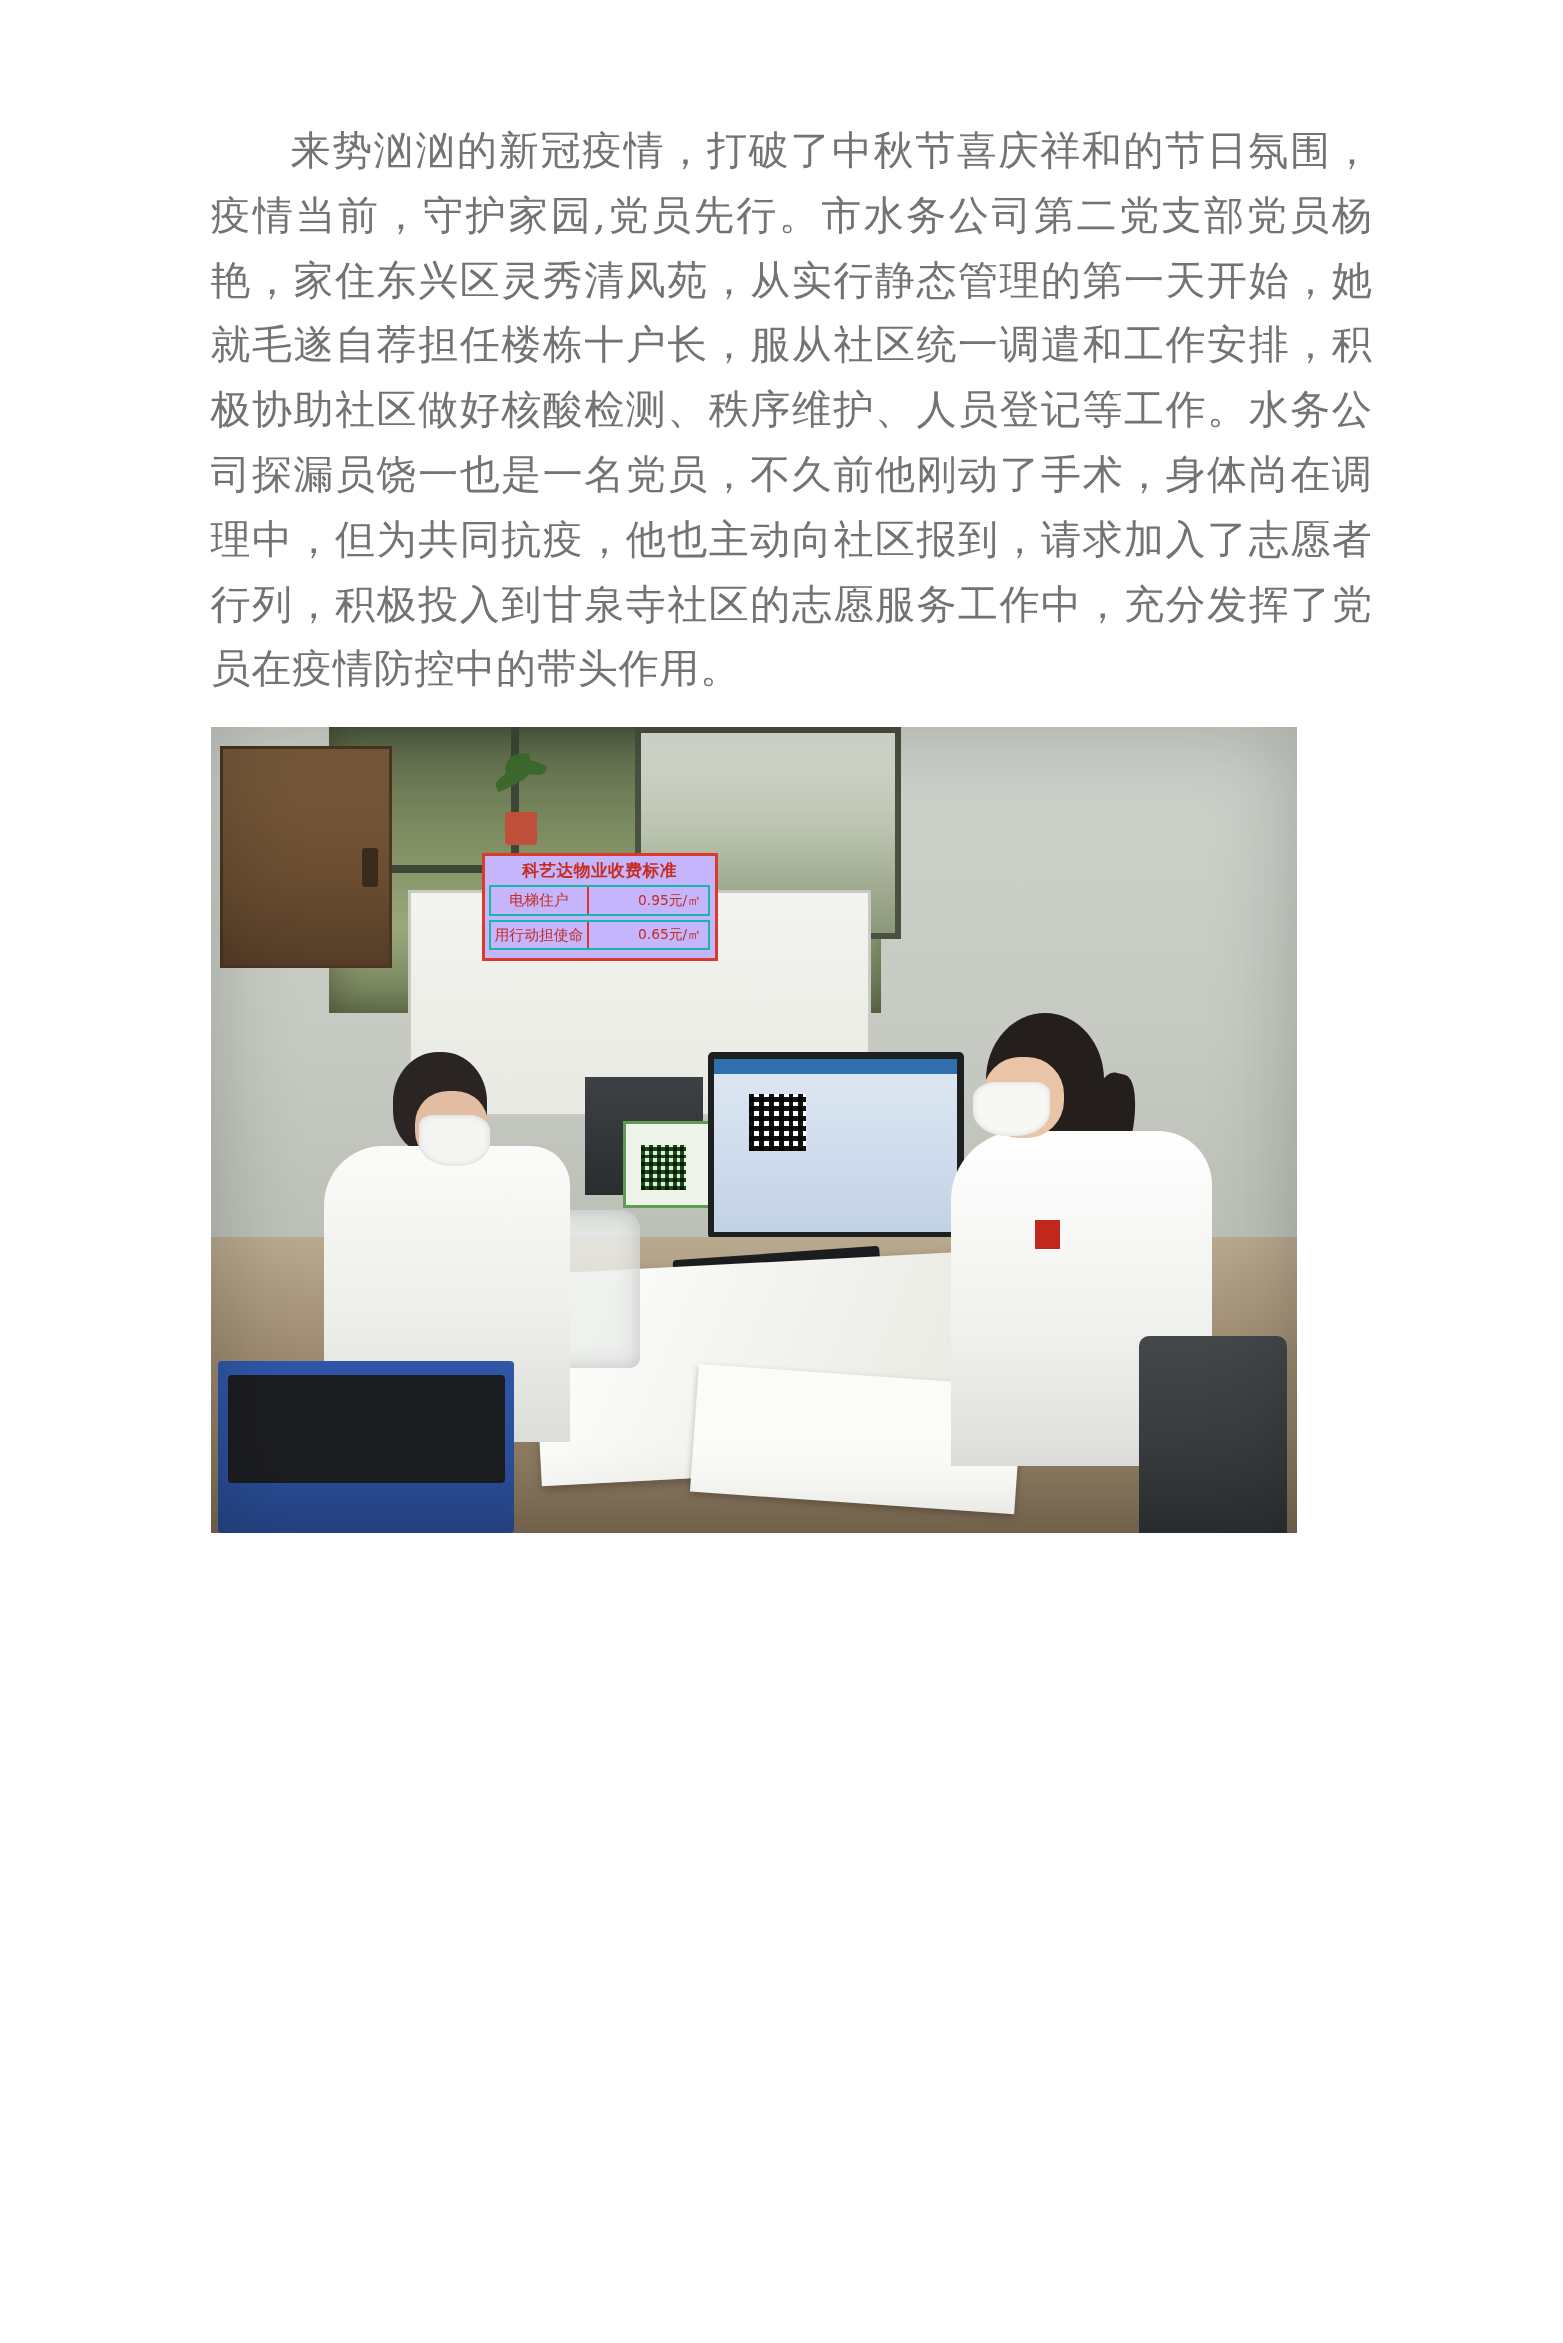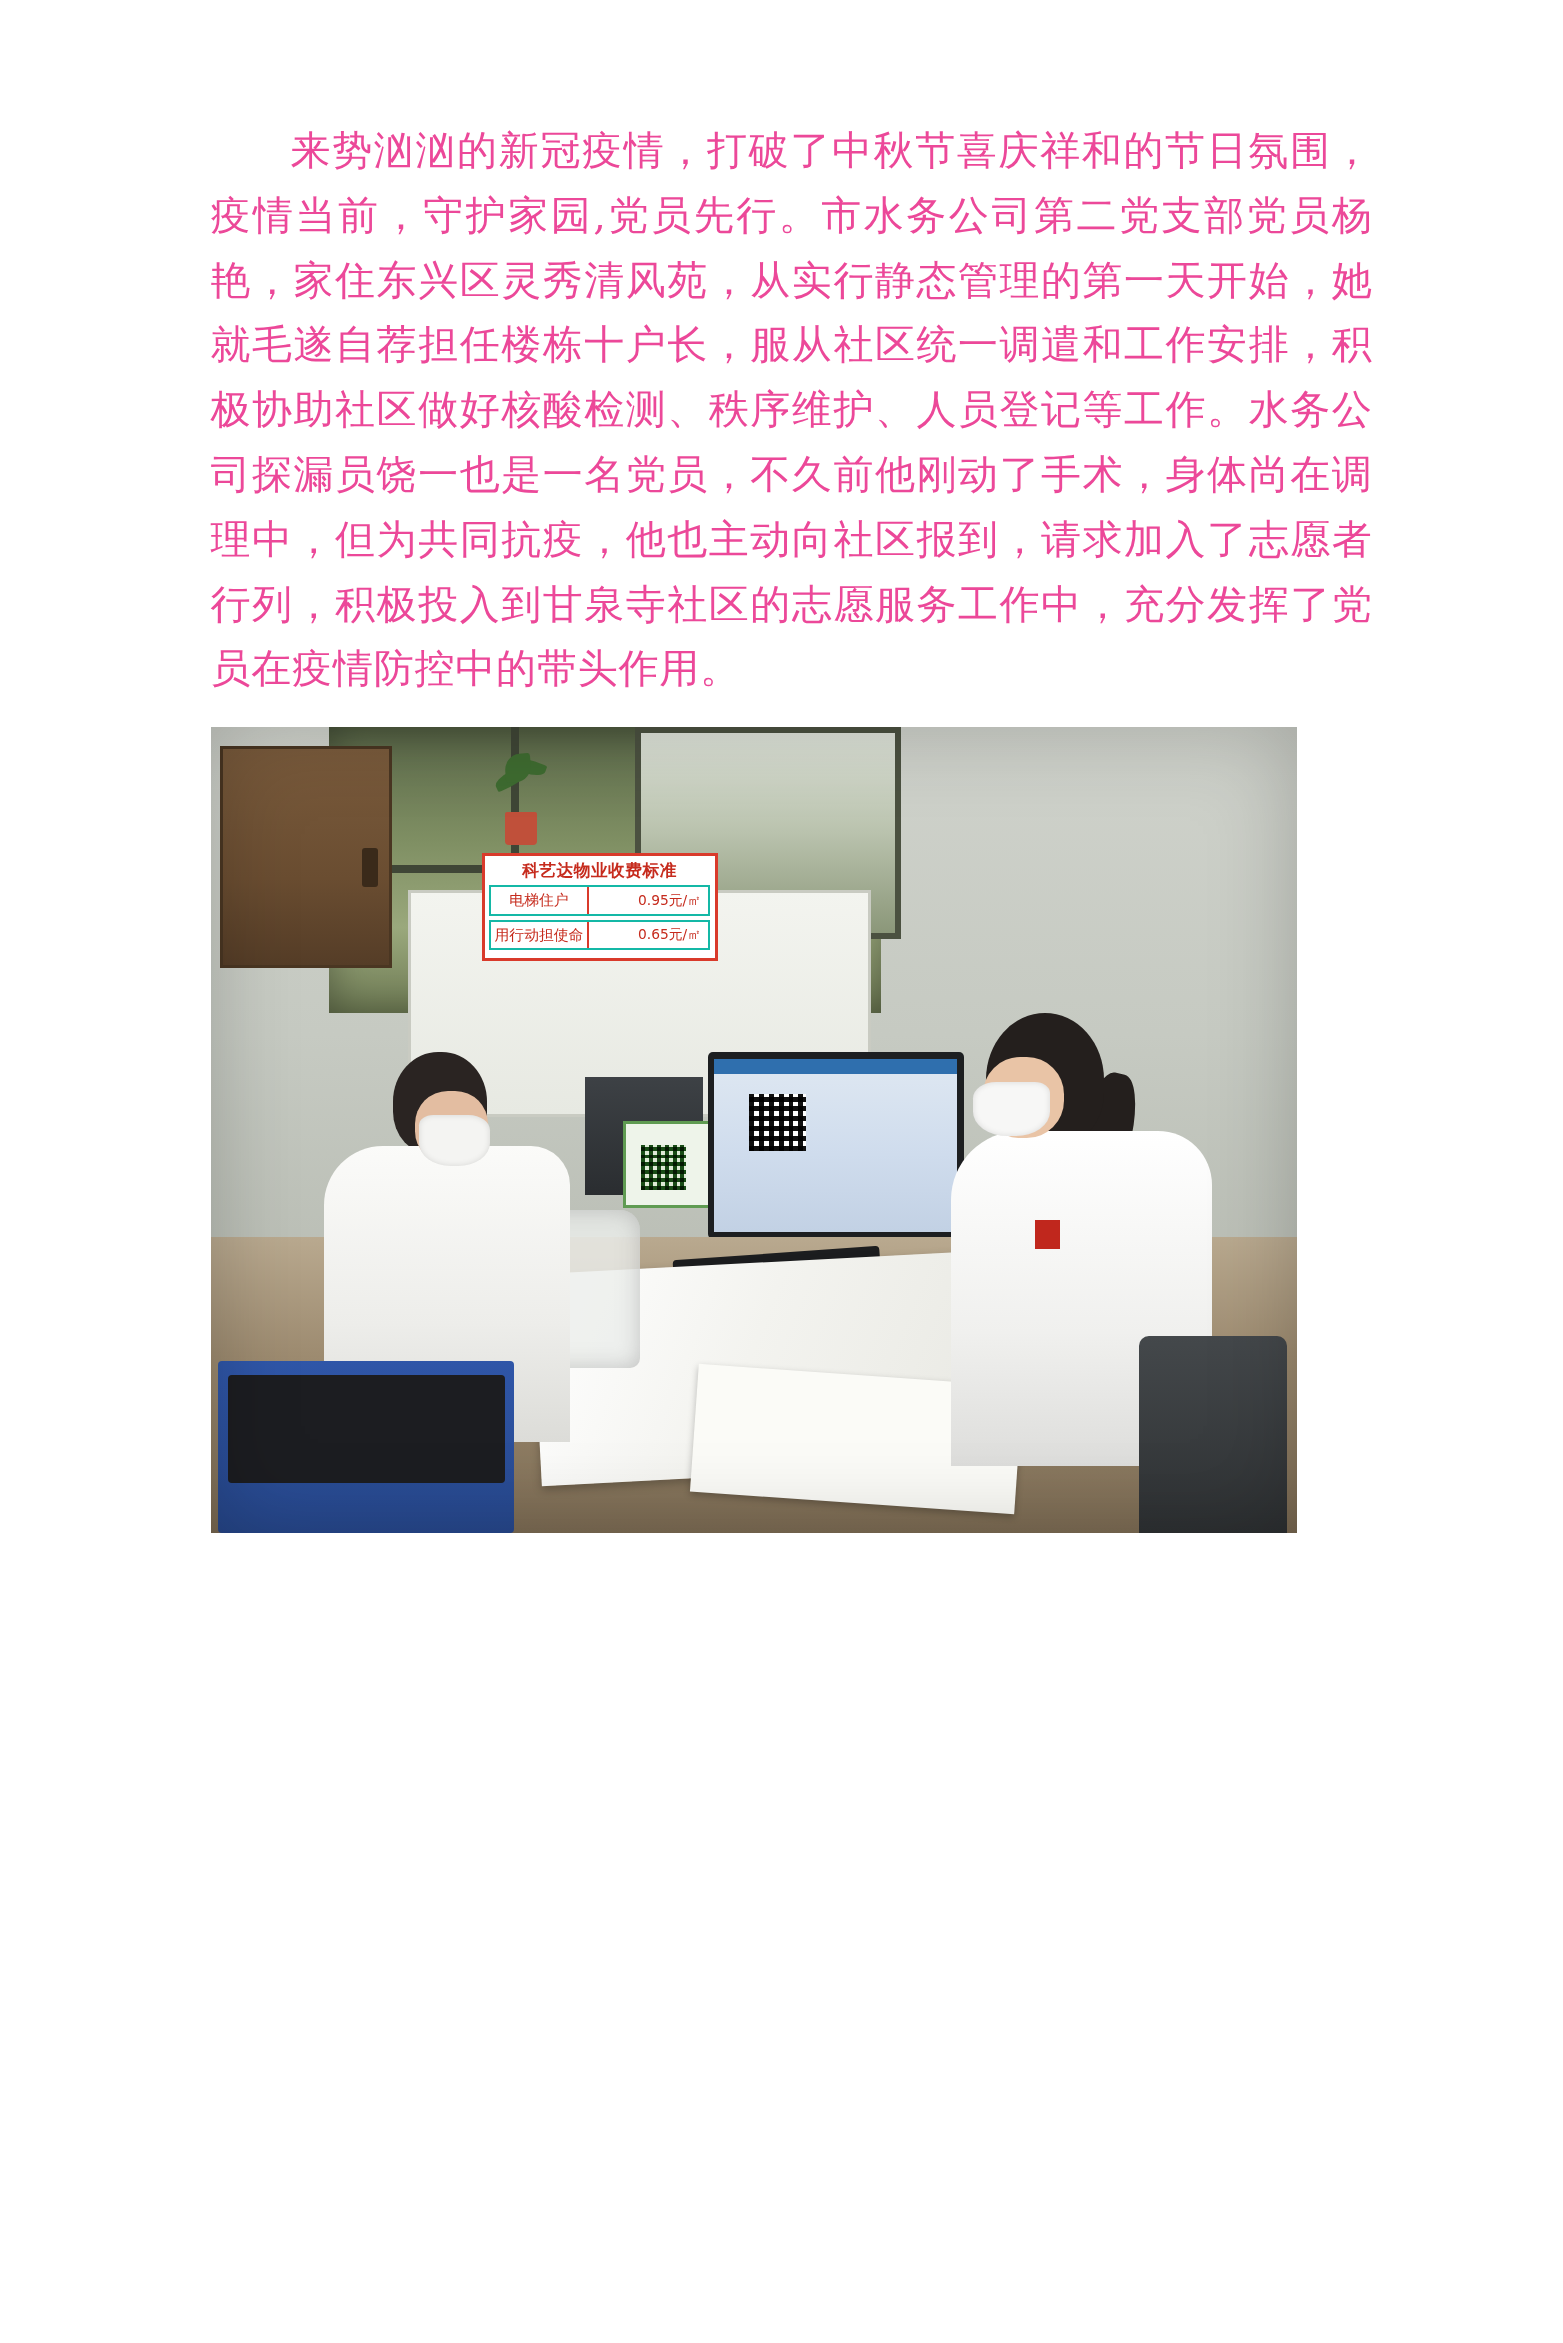--- a/index.html
+++ b/index.html
@@ -29,21 +29,21 @@
   }
   p.para {
     font-size: 40px;
     line-height: 1.62;
     letter-spacing: 0.02em;
     text-align: justify;
     text-justify: inter-ideograph;
     margin: 0 0 5.9px 0;
     text-indent: 2em;
     font-family: "DejaVu Serif", "Liberation Serif", serif;
-    color: #ec4899;
+    color: #737373;
   }
   .figure-wrap {
     margin-top: 25.6px;
     display: flex;
     justify-content: flex-start;
   }
   .photo {
     position: relative;
     width: 1086px;
     height: 806px;
@@ -86,21 +86,21 @@
     width: 15.8px; height: 39px; background: #3a2a1a; border-radius: 3px;
   }
   .ph-whiteboard {
     position: absolute; left: 197px; top: 163px; width: 463px; height: 227px;
     background: linear-gradient(to bottom, #f3f4ef 0%, #e7e9e2 100%);
     border: 3px solid #c9cbc2;
     box-sizing: border-box;
   }
   .ph-notice {
     position: absolute; left: 271px; top: 126px; width: 236px; height: 108px;
-    background: #ffffff;
+    background: #c4b5fd;
     border: 3px solid #d93a2b;
     box-sizing: border-box;
     padding: 3.9px 4.9px;
     font-family: "DejaVu Sans", "Liberation Sans", sans-serif;
   }
   .ph-notice .nt-title {
     color: #c62b1d; font-size: 16.7px; text-align: center; font-weight: bold;
     letter-spacing: 0.5px; line-height: 21.7px;
   }
   .ph-notice .nt-row {

